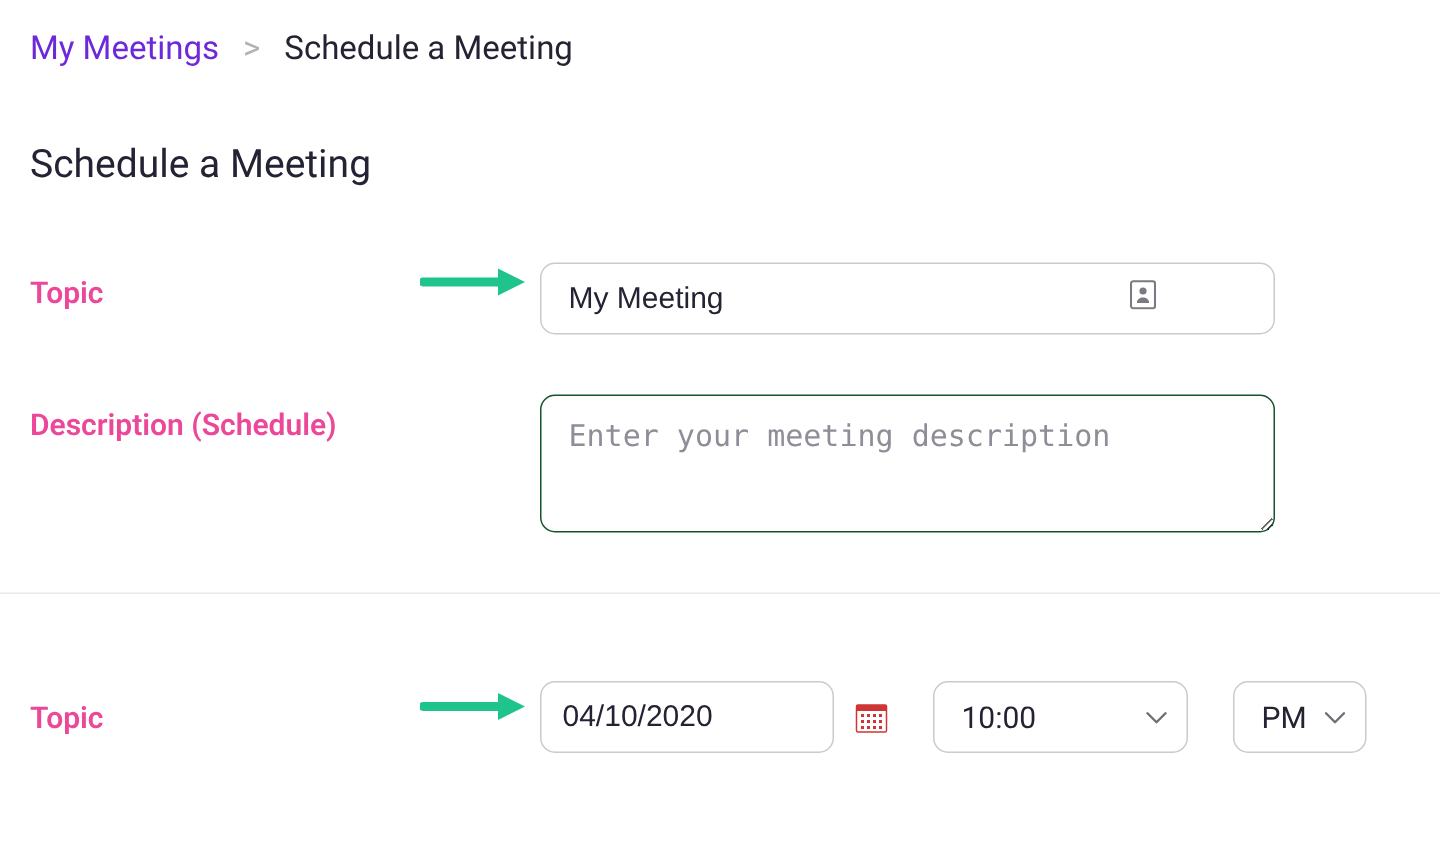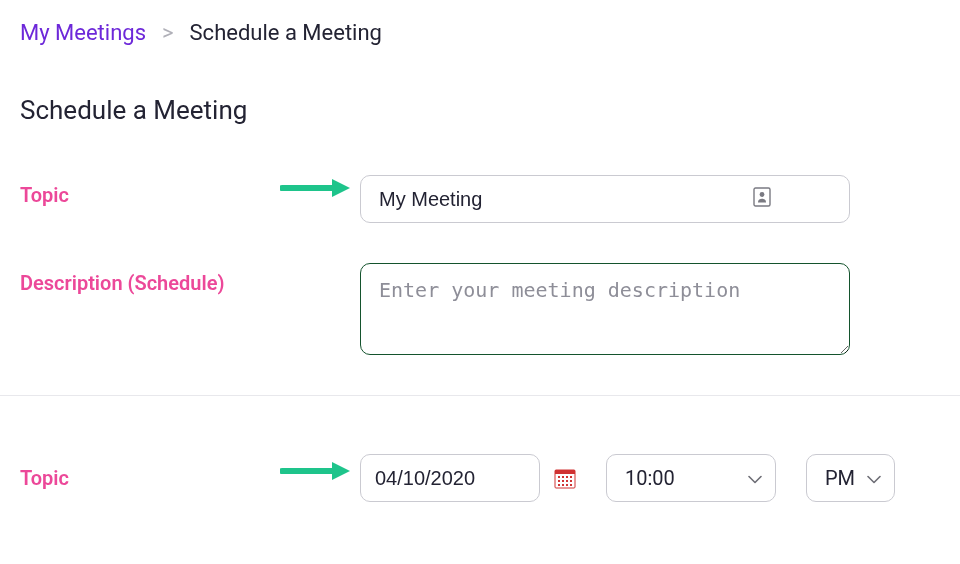--- a/index.html
+++ b/index.html
@@ -79,21 +79,21 @@
       resize: both;
     }
     textarea.desc::placeholder { color: #8E8E98; }
     .divider {
       border: none;
       border-top: 1px solid #E8E8EC;
       margin: 20px 0 0 0;
     }
     .when-row { padding-top: 48px; }
     .date-input {
-      width: 180px;
+      width: 196px;
       height: 48px;
       border: 1px solid #CACAD1;
       border-radius: 10px;
       padding: 0 14px;
       font-size: 20px;
       color: #232333;
       outline: none;
     }
     .select-wrap {
       position: relative;

